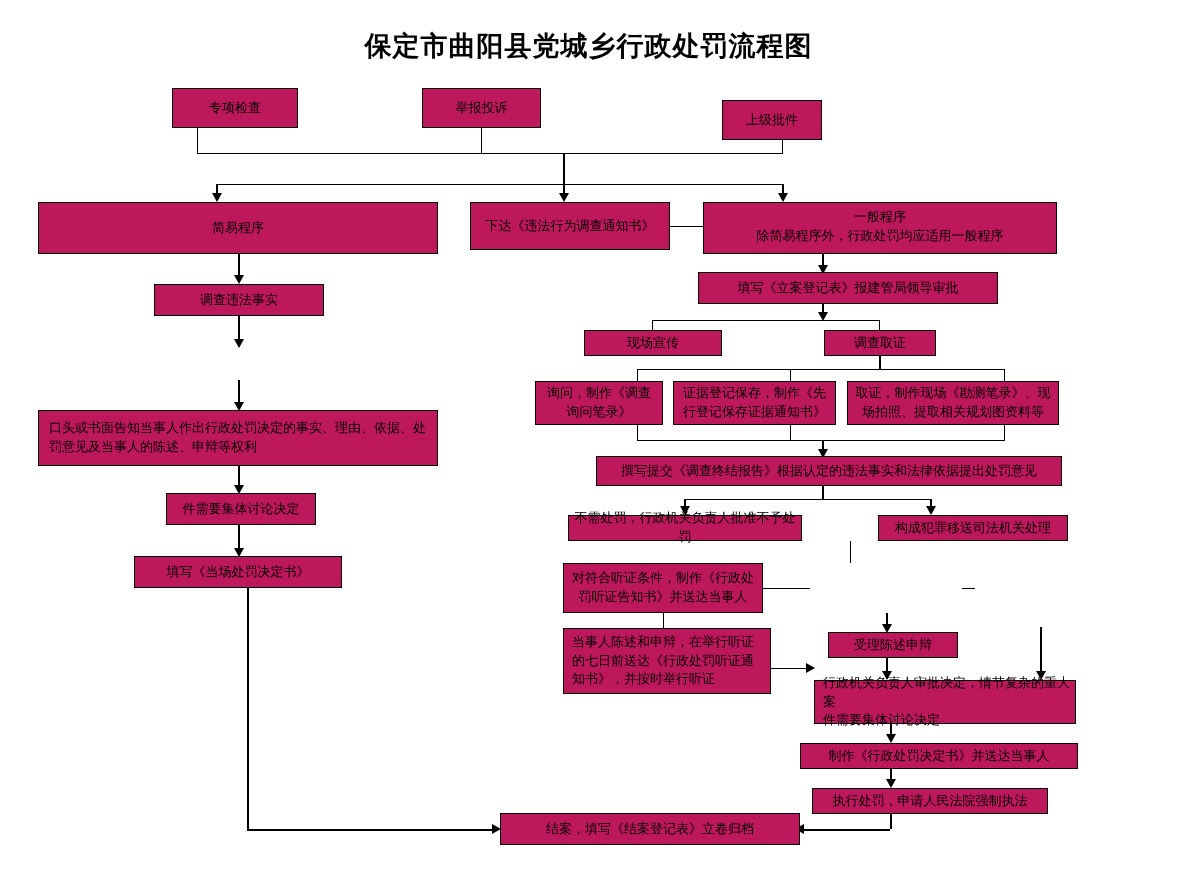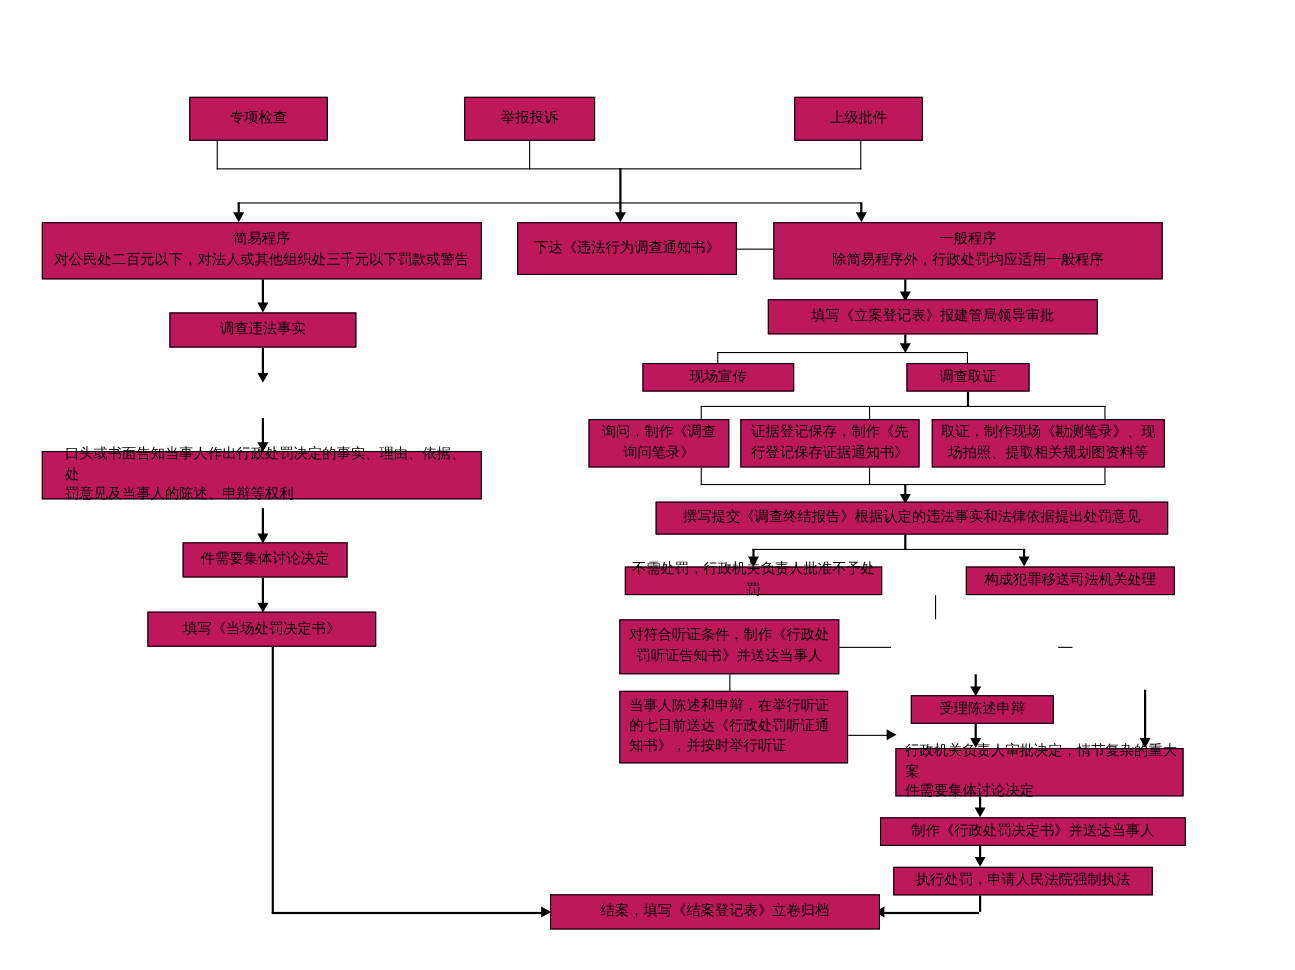--- a/index.html
+++ b/index.html
@@ -81,30 +81,31 @@
     border-top: 5px solid transparent;
     border-bottom: 5px solid transparent;
     border-right: 9px solid #000;
   }
 </style>
 </head>
 <body>
 
 <div id="canvas">
 
+  <div class="title">保定市曲阳县党城乡行政处罚流程图</div>
 
   <div class="node" style="left:172px; top:88px; width:126px; height:40px;">
     <span class="inner">专项检查</span>
   </div>
 
   <div class="node" style="left:422px; top:88px; width:119px; height:40px;">
     <span class="inner">举报投诉</span>
   </div>
 
-  <div class="node" style="left:722px; top:88px; width:117px; height:40px;">
+  <div class="node" style="left:722px; top:100px; width:100px; height:40px;">
     <span class="inner">上级批件</span>
   </div>
 
   <div class="ln v thin" style="left:197px; top:128px; height:26px;"></div>
   <div class="ln v thin" style="left:481px; top:128px; height:26px;"></div>
   <div class="ln v thin" style="left:782px; top:128px; height:26px;"></div>
 
   <div class="ln h thin" style="left:197px; top:153px; width:586px;"></div>
 
   <div class="ln v" style="left:563px; top:153px; height:32px;"></div>
@@ -116,39 +117,38 @@
 
   <div class="ln v" style="left:563px; top:184px; height:12px;"></div>
   <div class="arrow down" style="left:559px; top:193px;"></div>
 
   <div class="ln v" style="left:782px; top:184px; height:12px;"></div>
   <div class="arrow down" style="left:778px; top:193px;"></div>
 
   <div class="node" style="left:38px; top:202px; width:400px; height:52px;">
     <span class="inner">
       <span class="l1">简易程序</span>
-      <span class="l2">对公民处二百元以下，对法人或其他组织处三千元以下罚款或警告</span>
     </span>
   </div>
 
   <div class="ln v" style="left:238px; top:254px; height:24px;"></div>
   <div class="arrow down" style="left:234px; top:275px;"></div>
 
   <div class="node" style="left:154px; top:284px; width:170px; height:32px;">
     <span class="inner">调查违法事实</span>
   </div>
 
   <div class="ln v" style="left:238px; top:316px; height:26px;"></div>
   <div class="arrow down" style="left:234px; top:339px;"></div>
 
 
   <div class="ln v" style="left:238px; top:380px; height:26px;"></div>
   <div class="arrow down" style="left:234px; top:402px;"></div>
 
-  <div class="node lefttext" style="left:38px; top:410px; width:400px; height:44px; padding-left:20px;">
+  <div class="node lefttext" style="left:38px; top:410px; width:400px; height:56px; padding-left:10px;">
     <span class="inner">
       <span class="l1">口头或书面告知当事人作出行政处罚决定的事实、理由、依据、处</span>
       <span class="l2">罚意见及当事人的陈述、申辩等权利</span>
     </span>
   </div>
 
   <div class="ln v" style="left:238px; top:462px; height:26px;"></div>
   <div class="arrow down" style="left:234px; top:485px;"></div>
 
   <div class="node" style="left:166px; top:493px; width:150px; height:32px;">

